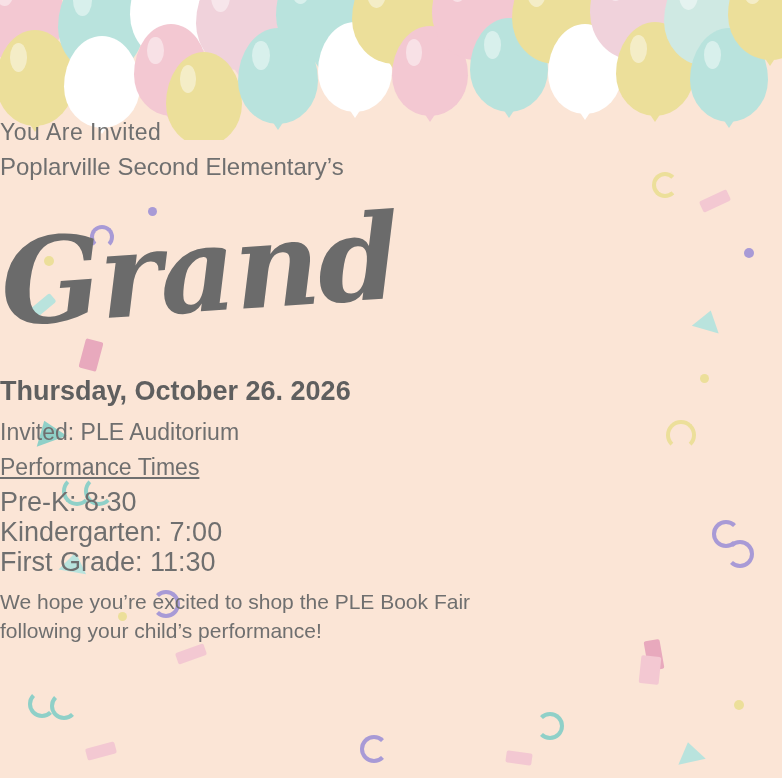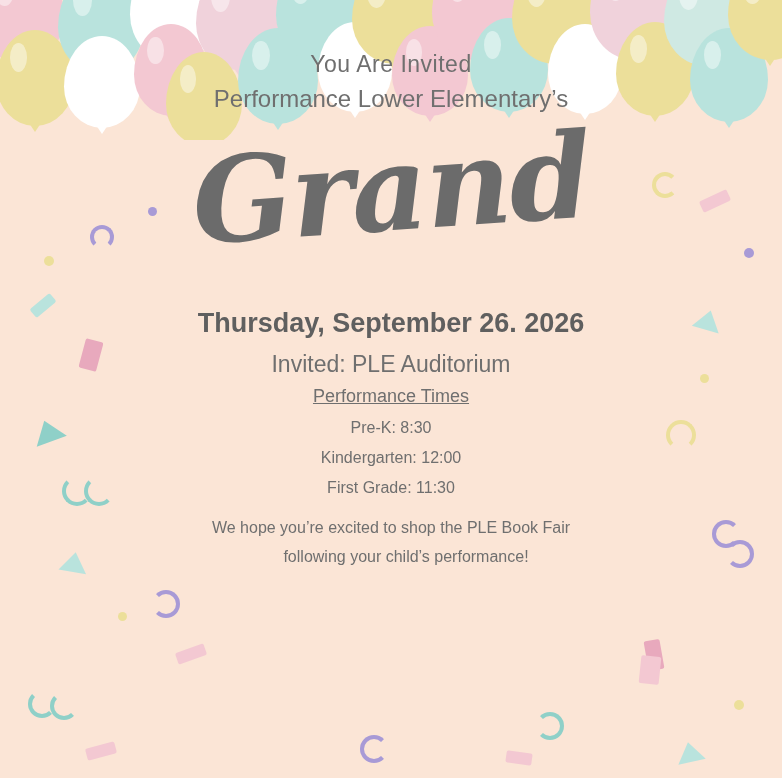--- a/index.html
+++ b/index.html
@@ -82,23 +82,22 @@
     border-style: solid;
     border-width: 4px;
     border-radius: 50%;
     background: transparent;
   }
 
   
   .content {
     position: relative;
     z-index: 5;
-    text-align: center;
     color: #6b6b6b;
-    padding-top: 48px;
+    padding-top: 116px;
   }
   .invite-line {
     font-size: 23px;
     letter-spacing: 0.5px;
     line-height: 32px;
     color: #6f6f6f;
   }
   .school-line {
     font-size: 24px;
     line-height: 34px;
@@ -143,35 +142,35 @@
     font-weight: 600;
     color: #5f5f5f;
     margin-top: 6px;
   }
   .location-line {
     font-size: 23px;
     margin-top: 12px;
     color: #6f6f6f;
   }
   .perf-title {
-    font-size: 18px;
+    font-size: 23px;
     margin-top: 8px;
     color: #6f6f6f;
     text-decoration: underline;
   }
   .time-line {
-    font-size: 16px;
+    font-size: 27px;
     line-height: 30px;
     color: #6f6f6f;
   }
   .times {
     margin-top: 6px;
   }
   .closing {
-    font-size: 16px;
+    font-size: 21px;
     line-height: 29px;
     margin-top: 10px;
     color: #6f6f6f;
   }
 </style>
 </head>
 <body>
 
 <div class="poster">
 
@@ -272,33 +271,33 @@
     <div class="balloon" style="left:690px;top:28px;width:78px;height:94px;background:#b9e3dd;color:#b9e3dd;">
         <span class="shine"></span>
       </div>
     <div class="balloon" style="left:728px;top:-40px;width:84px;height:100px;background:#ecdf9a;color:#ecdf9a;">
         <span class="shine"></span>
       </div>
   </div>
 
   <div class="content">
     <div class="invite-line">You Are Invited</div>
-    <div class="school-line">Performance Lower Elementary’s</div>
+    <div class="school-line">Poplarville Second Elementary’s</div>
 
     <div class="grand-wrap">
       <div class="grand">Grand</div>
     </div>
 
-    <div class="date-line">Thursday, September 26. 2026</div>
+    <div class="date-line">Thursday, October 26. 2026</div>
     <div class="location-line">Invited: PLE Auditorium</div>
     <div class="perf-title">Performance Times</div>
 
     <div class="times">
       <div class="time-line">Pre-K: 8:30</div>
-      <div class="time-line">Kindergarten: 12:00</div>
+      <div class="time-line">Kindergarten: 7:00</div>
       <div class="time-line">First Grade: 11:30</div>
     </div>
 
     <div class="closing">We hope you’re excited to shop the PLE Book Fair</div>
-    <div class="closing" style="margin-top:0;margin-left:30px;">following your child’s performance!</div>
+    <div class="closing" style="margin-top:0;">following your child’s performance!</div>
   </div>
 
 </div>
 
 </body></html>

